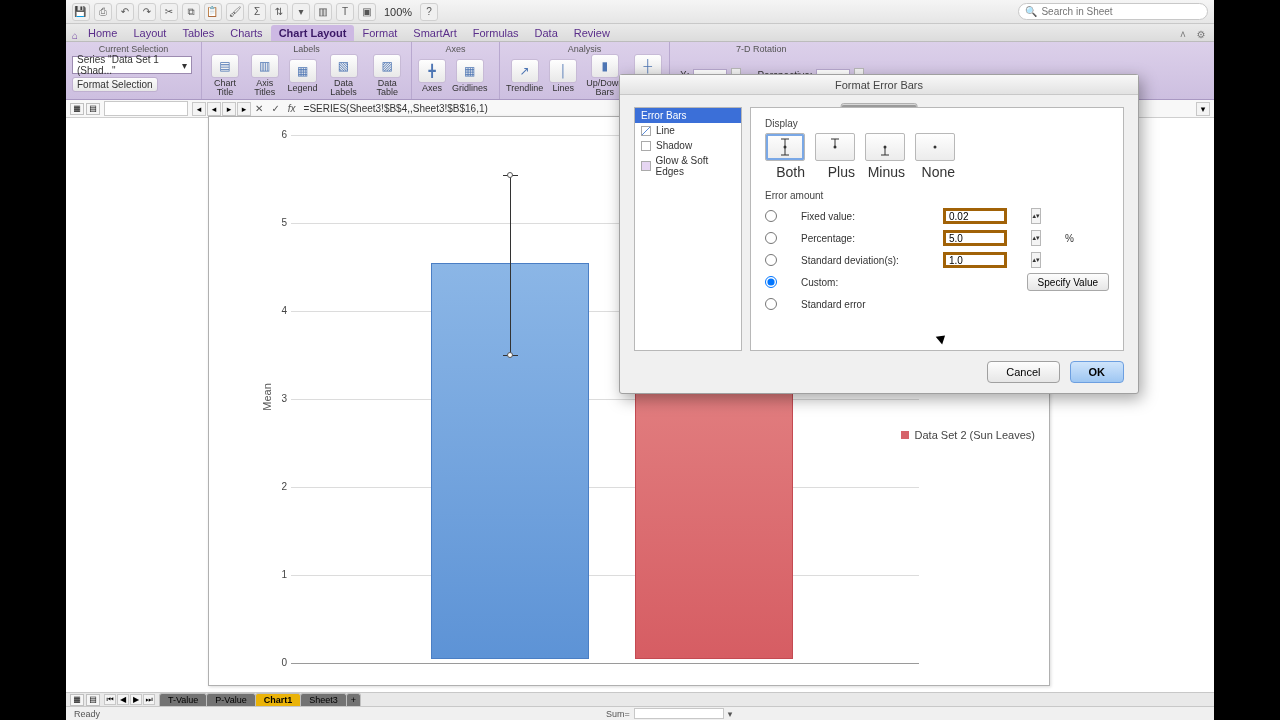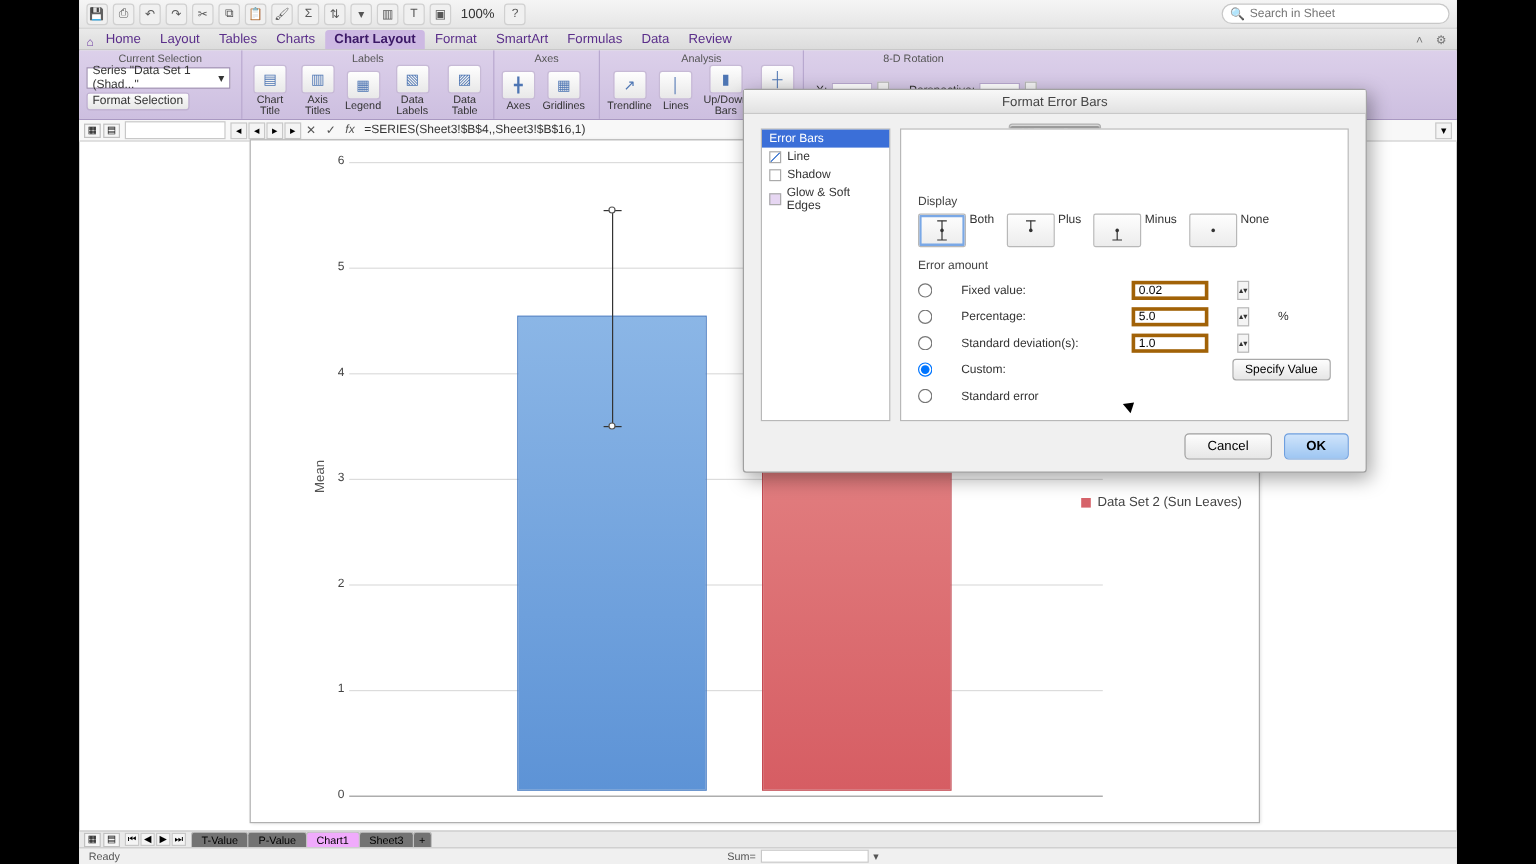--- a/index.html
+++ b/index.html
@@ -59,40 +59,40 @@
   .tabpill { position:absolute; top:28px; left:50%; transform:translateX(-50%); background:#d8d8d8; border:1px solid #b0b0b0; border-radius:3px; font-size:10px; padding:1px 0; display:flex;}
   .tabpill .p { padding:1px 10px; }
   .tabpill .p.active { background:#9a9a9a; color:#fff; border-radius:2px;}
   .side-list { position:absolute; left:14px; top:32px; width:108px; height:244px; background:#fff; border:1px solid #b8b8b8;}
   .side-list .item { font-size:10px; padding:2px 6px; display:flex; align-items:center; gap:5px; color:#333;}
   .side-list .item.active { background:#3b6fd8; color:#fff;}
   .side-list .sw2 { width:10px; height:10px; border:1px solid #aaa; background:#fff;}
   .panel { position:absolute; left:130px; top:32px; right:14px; height:244px; background:#fff; border:1px solid #b8b8b8; padding:10px 14px; font-size:10px; color:#333;}
   .panel .sect-label { font-size:10px; color:#444; margin-bottom:4px;}
   .opt-row { display:flex; gap:10px;}
-  .opt { display:flex; flex-direction:row; align-items:flex-start; gap:3px; font-size:10px;}
+  .opt { display:flex; flex-direction:column; align-items:flex-end; gap:3px; font-size:14px;}
   .opt .box { width:40px; height:28px; background:linear-gradient(#fefefe,#ececec); border:1px solid #b8b8b8; border-radius:2px; display:flex; align-items:center; justify-content:center;}
   .opt.sel .box { box-shadow:inset 0 0 0 2px #7aa8e6;}
   .opt svg { display:block;}
   .err-amount { margin-top:10px;}
   .ra-row { display:flex; align-items:center; gap:24px; height:22px;}
   .ra-row input[type=radio]{ width:12px; height:12px;}
   .ra-row .lbl { width:118px;}
   .ra-row .val { width:64px; height:16px; border:3px solid #a16207; font-size:10px; padding:0 3px;}
   .stepper { width:10px; height:16px; border:1px solid #b8b8b8; background:#f4f4f4; font-size:7px; display:flex; flex-direction:column; justify-content:center; align-items:center;}
   .spec-btn { height:18px; padding:0 10px; font-size:10px; background:linear-gradient(#fdfdfd,#e6e6e6); border:1px solid #a8a8a8; border-radius:3px; margin-left:auto;}
   .dlg-btns { position:absolute; right:14px; bottom:10px; display:flex; gap:10px;}
   .dlg-btn { height:22px; padding:0 18px; font-size:11px; border-radius:4px; border:1px solid #a0a0a0; background:linear-gradient(#fdfdfd,#e6e6e6);}
   .dlg-btn.ok { background:linear-gradient(#cfe4fb,#9ec6f2); border-color:#6d9fe0; font-weight:bold;}
   
   .sheettabs { position:absolute; left:0; right:0; bottom:14px; height:14px; background:#e9e9e9; border-top:1px solid #c8c8c8; display:flex; align-items:center; font-size:9px;}
   .sheettabs .nav2 { display:flex; gap:1px; margin:0 4px;}
   .sheettabs .nav2 span{ width:12px; height:11px; border:1px solid #c8c8c8; background:#f4f4f4; display:flex; align-items:center; justify-content:center; font-size:8px;}
   .sheettabs .st { padding:1px 8px; background:#737373; border:1px solid #c0c0c0; border-bottom:none; border-radius:3px 3px 0 0; margin-right:-1px;}
-  .sheettabs .st.active { background:#f0abfc; font-weight:normal;}
+  .sheettabs .st.active { background:#eab308; font-weight:bold;}
   .status { position:absolute; left:0; right:0; bottom:0; height:14px; background:#f0f0f0; border-top:1px solid #c8c8c8; display:flex; align-items:center; font-size:9px; color:#555; padding:0 8px;}
   .status .sum { position:absolute; left:540px; display:flex; align-items:center; gap:4px;}
   .cursor { position:absolute; width:10px; height:14px; pointer-events:none;}
   .cursor::before { content:""; position:absolute; left:0; top:0; border-left:8px solid #000; border-top:5px solid transparent; border-bottom:5px solid transparent; transform:rotate(-40deg);}
   .viewbtns { display:flex; gap:2px; margin-left:4px;}
   .viewbtns span { width:14px; height:12px; border:1px solid #c0c0c0; background:#f6f6f6; font-size:8px; display:flex; align-items:center; justify-content:center;}
 </style>
 </head>
 <body>
 
@@ -209,21 +209,21 @@
 Bars</div>
           </div>
         <div class="rbtn">
             <div class="ric">┼</div>
             <div class="lab">Error
 Bars</div>
           </div>
       </div>
     </div>
     <div class="group" style="flex:1; border-right:none;">
-      <div class="title" style="text-align:left; padding-left:60px;">8-D Rotation</div>
+      <div class="title" style="text-align:left; padding-left:60px;">7-D Rotation</div>
       <div class="body" style="gap:16px; padding-left:4px;">
         <div class="rot-field">
             <span>X:</span>
             <input style="">
             <span class="stepper">▴▾</span>
           </div>
         <div class="rot-field">
             <span>Perspective:</span>
             <input style="">
             <span class="stepper">▴▾</span>
@@ -272,21 +272,21 @@
 
       <div class="bar blue" style="left:182px; width:158px; height:396px;"></div>
       <div class="bar red" style="left:386px; width:158px; height:386px;"></div>
 
       <div class="errbar" style="left:261px; top:52px; height:180px;"></div>
       <div class="errcap" style="left:254px; top:52px; width:15px;"></div>
       <div class="errcap" style="left:254px; top:232px; width:15px;"></div>
       <div class="handle" style="left:258px; top:49px;"></div>
       <div class="handle" style="left:258px; top:229px;"></div>
     </div>
-    <div class="legend" style="right:14px; top:296px;">
+    <div class="legend" style="right:14px; top:312px;">
       <span class="sw" style="background:#d6636a"></span>
       <span>Data Set 2   (Sun Leaves)</span>
     </div>
   </div>
 
   <div class="dialog">
     <div class="titlebar">Format Error Bars</div>
     <div class="tabpill">
       <div class="p active">Y Error Bars</div>
     </div>
@@ -301,21 +301,21 @@
       <div class="item">
           <span class="sw2"></span>
           <span>Shadow</span>
         </div>
       <div class="item">
           <span class="sw2" style="background:#e6d6f2"></span>
           <span>Glow &amp; Soft Edges</span>
         </div>
     </div>
     <div class="panel">
-      <div style="display:flex; gap:40px;margin-top:45px;">
+      <div style="display:flex; gap:40px;">
         <div>
           <div class="sect-label">Display</div>
           <div class="opt-row">
             <div class="opt sel">
                 <div class="box">
                   <svg width="16" height="20">
                     <line x1="8" y1="2" x2="8" y2="18" stroke="#333"></line>
                     <line x1="4" y1="2" x2="12" y2="2" stroke="#333"></line>
                     <line x1="4" y1="18" x2="12" y2="18" stroke="#333"></line>
                     <circle cx="8" cy="10" r="1.5" fill="#333"></circle>

